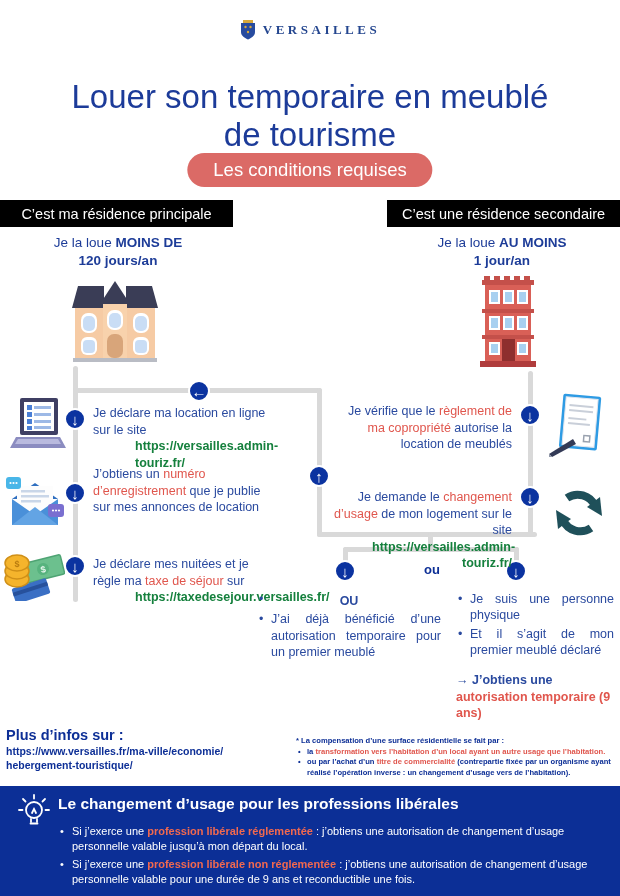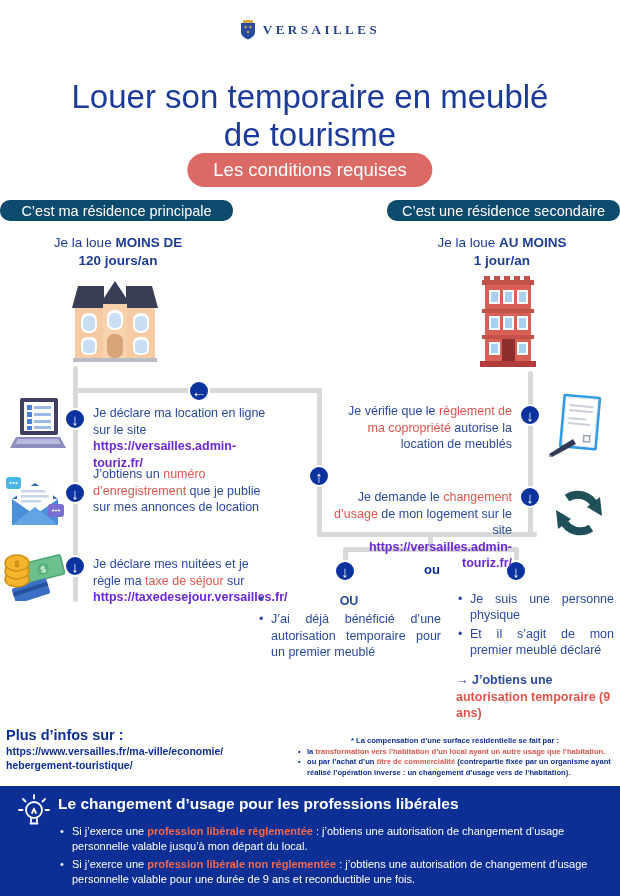--- a/index.html
+++ b/index.html
@@ -8,58 +8,58 @@
   
   .brand{position:absolute;top:20px;left:0;width:620px;display:flex;align-items:center;justify-content:center;gap:7px;}
   .brand-word{font-family:"Liberation Serif",serif;font-size:13px;font-weight:700;letter-spacing:3.5px;color:#24468f;}
   
   .title{position:absolute;top:56px;left:70px;width:480px;text-align:center;
          font-size:33px;line-height:1.14;color:#1c3b99;font-weight:400;}
   
   .pill{position:absolute;top:153px;left:50%;transform:translateX(-50%);
         background:#db6a66;color:#fff;font-size:18.5px;padding:6px 26px;border-radius:18px;white-space:nowrap;}
   
-  .colhead{position:absolute;top:200px;height:21px;background:#0c4a6e;color:#fff;
-           font-size:14.5px;display:flex;align-items:center;justify-content:center;border-radius:10px;}
+  .colhead{position:absolute;top:200px;height:27px;background:#000000;color:#fff;
+           font-size:14.5px;display:flex;align-items:center;justify-content:center;}
   .colhead.left{left:0;width:233px;}
   .colhead.right{left:387px;width:233px;}
   .subhead{position:absolute;top:234px;width:200px;text-align:center;font-size:13.5px;
            color:#1d3c98;line-height:1.3;}
   .subhead.left{left:18px;} .subhead.right{left:402px;}
   .subhead b{font-weight:700;}
   
   .gline{position:absolute;background:#d9d9d9;border-radius:3px;}
   
   .acirc{position:absolute;width:22px;height:22px;border-radius:50%;background:#0b33a0;
          border:2px solid #fff;color:#fff;display:flex;align-items:center;justify-content:center;
          font-weight:700;font-size:15px;line-height:1;box-sizing:border-box;}
   
   .step{position:absolute;font-size:12.5px;line-height:1.32;color:#2a4a9f;}
   .red{color:#e0564d;}
-  .lnk{color:#6d28d9;font-weight:700;display:block;text-decoration:none;}
+  .lnk{color:#15803d;font-weight:700;display:block;text-decoration:none;margin-left:42px;}
   .rt{text-align:right;}
   .ou{position:absolute;top:562px;left:419px;width:26px;text-align:center;
       font-weight:700;font-size:13px;color:#0d2f96;}
   
   .bcol{position:absolute;top:591px;font-size:12.5px;line-height:1.3;color:#2a4a9f;}
   .bcol.l{left:257px;width:184px;} .bcol.r{left:456px;width:158px;}
   .bullet{position:relative;padding-left:14px;text-align:justify;margin-bottom:2px;}
   .bullet .dot{position:absolute;left:2px;top:0;}
   .orline{text-align:center;font-weight:700;margin:1px 0 2px 0;}
   .result{position:absolute;top:672px;font-weight:700;font-size:12.5px;line-height:1.32;}
   .result.l{left:257px;width:188px;text-align:justify;}
   .result.r{left:456px;width:162px;}
   
   .moreinfo{position:absolute;top:727px;left:6px;width:220px;color:#0d2f96;}
   .moreinfo .lab{font-size:14.5px;font-weight:700;margin-bottom:2px;}
   .moreinfo .url{font-size:10.5px;font-weight:700;line-height:1.3;word-break:break-all;color:#0d2f96;text-decoration:none;display:block;}
   
   .footnote{position:absolute;top:736px;left:296px;width:318px;font-size:7.6px;font-weight:700;
             color:#0d2f96;line-height:1.4;}
-  .footnote .intro{text-align:center;}
+  .footnote .intro{text-align:left;}
   .fnitem{position:relative;padding-left:11px;}
   .fnitem .dot{position:absolute;left:2px;top:0;}
   
   .footer{position:absolute;top:786px;left:0;width:620px;height:110px;background:#0c2f96;color:#fff;}
   .footer-title{position:absolute;top:9px;left:58px;font-size:15.5px;font-weight:700;}
   .footer-bullets{position:absolute;top:38px;left:58px;width:534px;font-size:11px;line-height:1.35;}
   .fbullet{position:relative;padding-left:14px;margin-bottom:3px;}
   .fbullet .dot{position:absolute;left:2px;top:0;}
   .footer .red2{color:#f2694f;font-weight:700;}
   .icon{position:absolute;}

